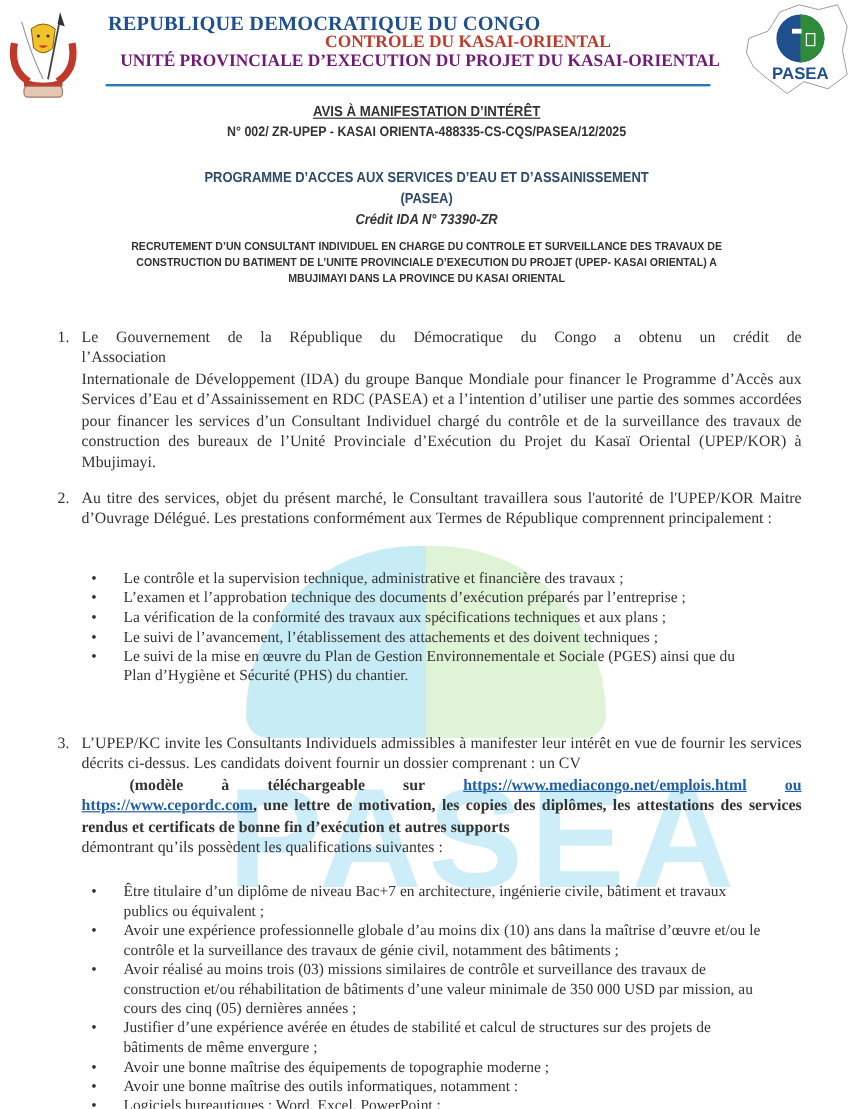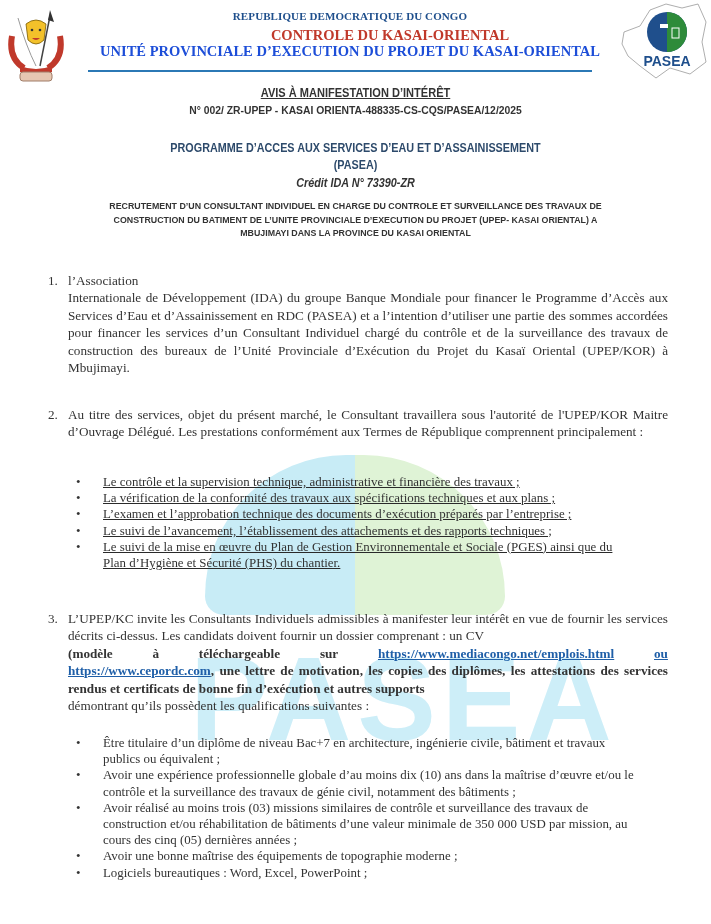--- a/index.html
+++ b/index.html
@@ -10,48 +10,48 @@
   .wm-circle { position: absolute; left: 205px; top: 455px; width: 300px; height: 160px; border-radius: 150px 150px 20px 20px; overflow: hidden; z-index: 0; }
   .wm-circle .l { position: absolute; left: 0; top: 0; width: 50%; height: 100%; background: #c8ecf6; }
   .wm-circle .r { position: absolute; right: 0; top: 0; width: 50%; height: 100%; background: #dff3d6; }
   .wm-text { position: absolute; left: 190px; top: 640px; width: 340px; font-family: "Liberation Sans", sans-serif; font-weight: bold; font-size: 118px; letter-spacing: 6px; color: #cdeef8; line-height: 1; z-index: 0; text-align: center; }
 
   .content { position: absolute; left: 0; top: 0; width: 711px; z-index: 1; }
 
   
   .coat { position: absolute; left: 6px; top: 6px; width: 60px; height: 76px; }
   .pasea-logo { position: absolute; left: 620px; top: 2px; width: 88px; height: 80px; }
-  .h1 { position: absolute; left: 90px; top: 10px; width: 520px; text-align: center; font-size: 11px; font-weight: bold; color: #1f4f8c; letter-spacing: 0.1px; }
+  .h1 { position: absolute; left: 90px; top: 10px; width: 520px; font-size: 17px; font-weight: bold; color: #1f4f8c; letter-spacing: 0.1px; }
   .h2 { position: absolute; left: 90px; top: 27px; width: 520px; text-align: center; font-size: 14.5px; font-weight: bold; color: #c0392b; margin-left: 40px; }
-  .h3 { position: absolute; left: 80px; top: 43px; width: 540px; text-align: center; font-size: 14.5px; font-weight: bold; color: #1d4ed8; }
+  .h3 { position: absolute; left: 80px; top: 43px; width: 540px; text-align: center; font-size: 14.5px; font-weight: bold; color: #701a75; }
   .rule { position: absolute; left: 88px; top: 70px; width: 504px; height: 2px; background: #2b78b5; }
 
   .avis { position: absolute; left: 0; top: 86px; width: 711px; text-align: center; font-family: "Liberation Sans", sans-serif; font-size: 12px; font-weight: bold; color: #333; text-decoration: underline; transform: scaleX(0.92); }
   .ref { position: absolute; left: 0; top: 104px; width: 711px; text-align: center; font-family: "Liberation Sans", sans-serif; font-size: 11.5px; font-weight: bold; color: #333; transform: scaleX(0.9); }
   .prog { position: absolute; left: 0; top: 140px; width: 711px; text-align: center; font-family: "Liberation Sans", sans-serif; font-size: 12px; font-weight: bold; color: #2d4a6b; transform: scaleX(0.9); line-height: 17px; }
   .credit { position: absolute; left: 0; top: 176px; width: 711px; text-align: center; font-family: "Liberation Sans", sans-serif; font-size: 12px; font-weight: bold; font-style: italic; color: #333; transform: scaleX(0.9); }
   .recru { position: absolute; left: 40px; top: 199px; width: 631px; text-align: center; font-family: "Liberation Sans", sans-serif; font-size: 9.6px; font-weight: bold; color: #333; line-height: 13.5px; transform: scaleX(0.92); }
 
   
   .para { position: absolute; left: 48px; width: 620px; font-size: 13.2px; line-height: 17.4px; color: #333; text-align: justify; }
   .para .num { position: absolute; left: 0; top: 0; }
   .para .txt { margin-left: 20px; }
   .p1 { top: 272px; }
   .p2 { top: 406px; }
   .p3 { top: 610px; }
 
   ul.bul { list-style: none; margin: 0; padding: 0; position: absolute; width: 560px; }
   ul.bul li { position: relative; padding-left: 29px; font-size: 12.9px; line-height: 16.2px; color: #333; }
   ul.bul li::before { content: "•"; position: absolute; left: 2px; top: 0; }
-  .b1 { left: 74px; top: 474px; text-decoration: underline; }
+  .b1 { left: 74px; top: 474px; }
   .b2 { left: 74px; top: 735px; }
 
   .link { color: #1f5fa8; text-decoration: underline; font-weight: bold; }
   .bold { font-weight: bold; }
-  .p3 .l3 { display: flex; justify-content: space-between; }
+  .p3 .l3 { display: flex; justify-content: space-between; margin-left: 40px; }
 </style>
 </head>
 <body>
 
 <div class="page">
 
   <div class="wm-circle">
       <div class="l"></div>
       <div class="r"></div>
     </div>
@@ -95,34 +95,35 @@
     <div class="credit">Crédit IDA N° 73390-ZR</div>
     <div class="recru">
       <div>RECRUTEMENT D’UN CONSULTANT INDIVIDUEL EN CHARGE DU CONTROLE ET SURVEILLANCE DES TRAVAUX DE</div>
       <div>CONSTRUCTION DU BATIMENT DE L’UNITE PROVINCIALE D’EXECUTION DU PROJET (UPEP- KASAI ORIENTAL) A</div>
       <div>MBUJIMAYI DANS LA PROVINCE DU KASAI ORIENTAL</div>
     </div>
 
     <div class="para p1">
       <span class="num">1.</span>
       <div class="txt">
+        <div style="text-align:justify;text-align-last:justify;">Le Gouvernement de la République du Démocratique du Congo a obtenu un crédit de</div>
         <div>l’Association</div>
         <div>Internationale de Développement (IDA) du groupe Banque Mondiale pour financer le Programme d’Accès aux Services d’Eau et d’Assainissement en RDC (PASEA) et a l’intention d’utiliser une partie des sommes accordées pour financer les services d’un Consultant Individuel chargé du contrôle et de la surveillance des travaux de construction des bureaux de l’Unité Provinciale d’Exécution du Projet du Kasaï Oriental (UPEP/KOR) à Mbujimayi.</div>
       </div>
     </div>
 
     <div class="para p2">
       <span class="num">2.</span>
       <div class="txt">Au titre des services, objet du présent marché, le Consultant travaillera sous l'autorité de l'UPEP/KOR Maitre d’Ouvrage Délégué. Les prestations conformément aux Termes de République comprennent principalement :</div>
     </div>
     <ul class="bul b1">
       <li>Le contrôle et la supervision technique, administrative et financière des travaux ;</li>
+      <li>L’examen et l’approbation technique des documents d’exécution préparés par l’entreprise ;</li>
       <li>La vérification de la conformité des travaux aux spécifications techniques et aux plans ;</li>
-      <li>L’examen et l’approbation technique des documents d’exécution préparés par l’entreprise ;</li>
-      <li>Le suivi de l’avancement, l’établissement des attachements et des rapports techniques ;</li>
+      <li>Le suivi de l’avancement, l’établissement des attachements et des doivent techniques ;</li>
       <li>Le suivi de la mise en œuvre du Plan de Gestion Environnementale et Sociale (PGES) ainsi que du Plan d’Hygiène et Sécurité (PHS) du chantier.</li>
     </ul>
 
     <div class="para p3">
       <span class="num">3.</span>
       <div class="txt">
         <span>L’UPEP/KC invite les Consultants Individuels admissibles à manifester leur intérêt en vue de fournir les services décrits ci-dessus. Les candidats doivent fournir un dossier comprenant : un CV</span>
         <div class="l3 bold">
           <span>(modèle</span>
           <span>à</span>
@@ -132,17 +133,19 @@
           <span class="link">ou</span>
         </div>
         <span class="link">https://www.cepordc.com</span><span class="bold">, une lettre de motivation, les copies des diplômes, les attestations des services rendus et certificats de bonne fin d’exécution et autres supports</span>
         <div>démontrant qu’ils possèdent les qualifications suivantes :</div>
       </div>
     </div>
     <ul class="bul b2">
       <li>Être titulaire d’un diplôme de niveau Bac+7 en architecture, ingénierie civile, bâtiment et travaux publics ou équivalent ;</li>
       <li>Avoir une expérience professionnelle globale d’au moins dix (10) ans dans la maîtrise d’œuvre et/ou le contrôle et la surveillance des travaux de génie civil, notamment des bâtiments ;</li>
       <li>Avoir réalisé au moins trois (03) missions similaires de contrôle et surveillance des travaux de construction et/ou réhabilitation de bâtiments d’une valeur minimale de 350 000 USD par mission, au cours des cinq (05) dernières années ;</li>
+      <li>Justifier d’une expérience avérée en études de stabilité et calcul de structures sur des projets de bâtiments de même envergure ;</li>
       <li>Avoir une bonne maîtrise des équipements de topographie moderne ;</li>
+      <li>Avoir une bonne maîtrise des outils informatiques, notamment :</li>
       <li>Logiciels bureautiques : Word, Excel, PowerPoint ;</li>
     </ul>
   </div>
 </div>
 
 </body></html>

